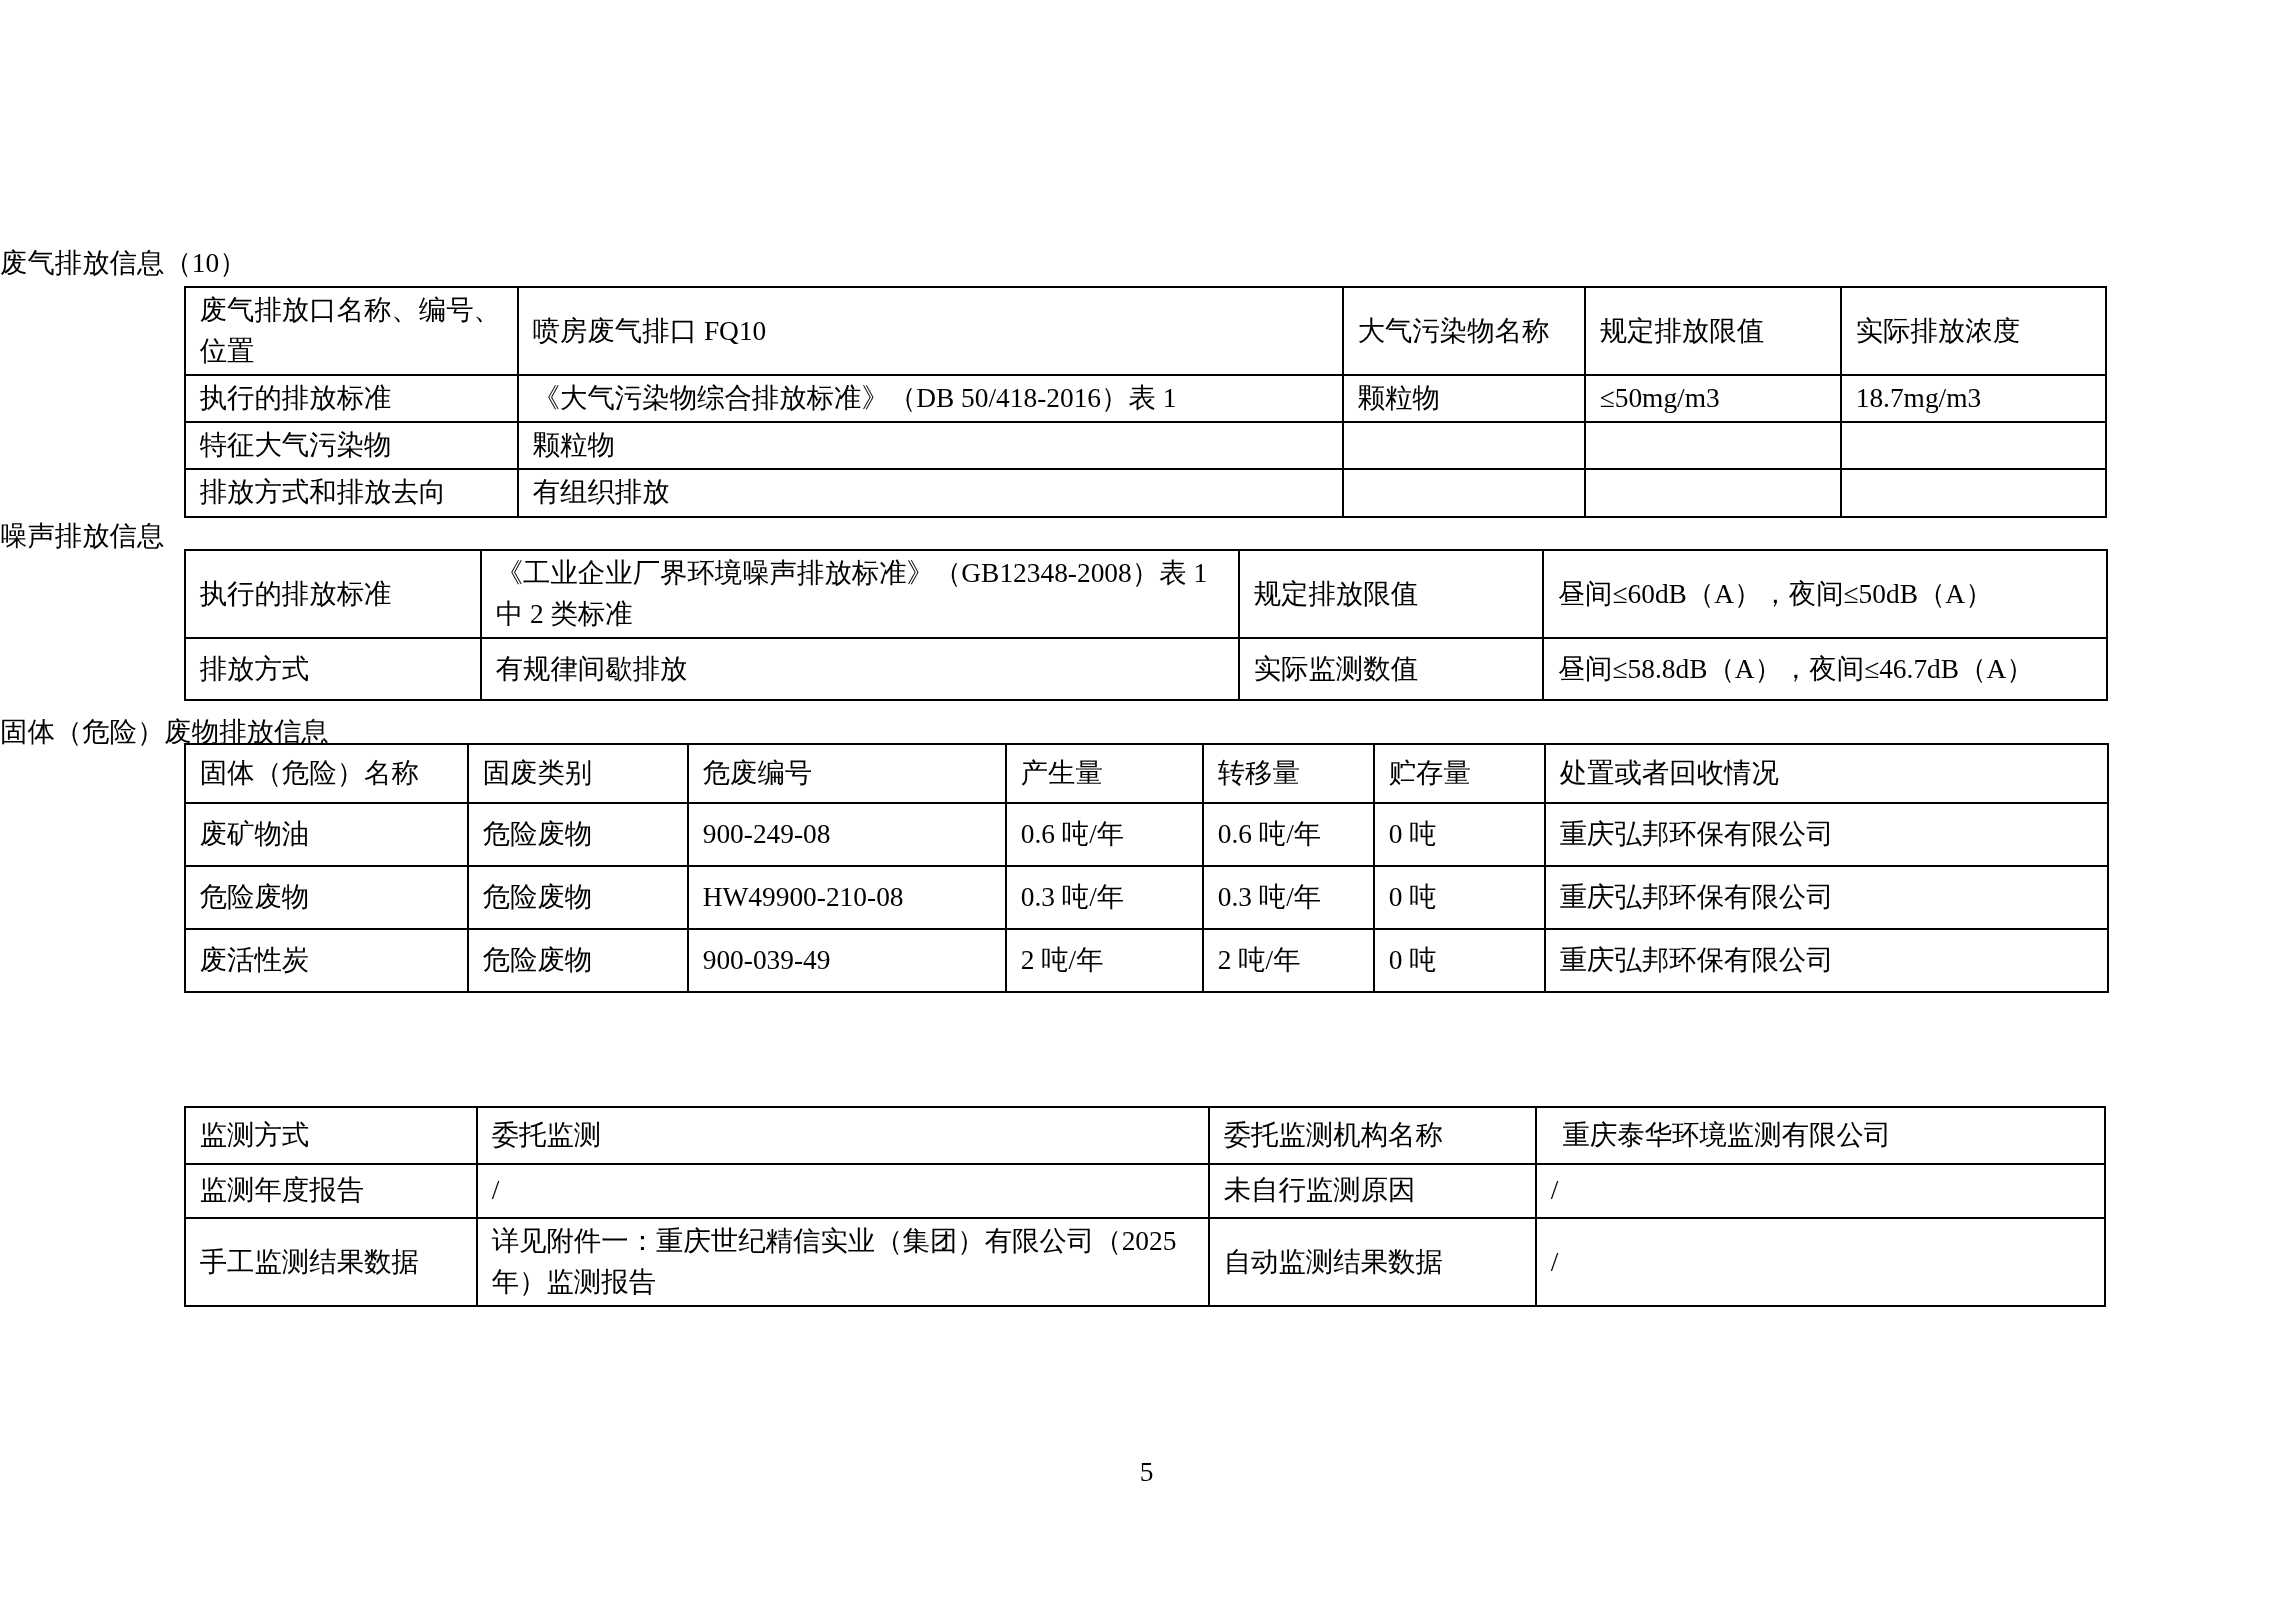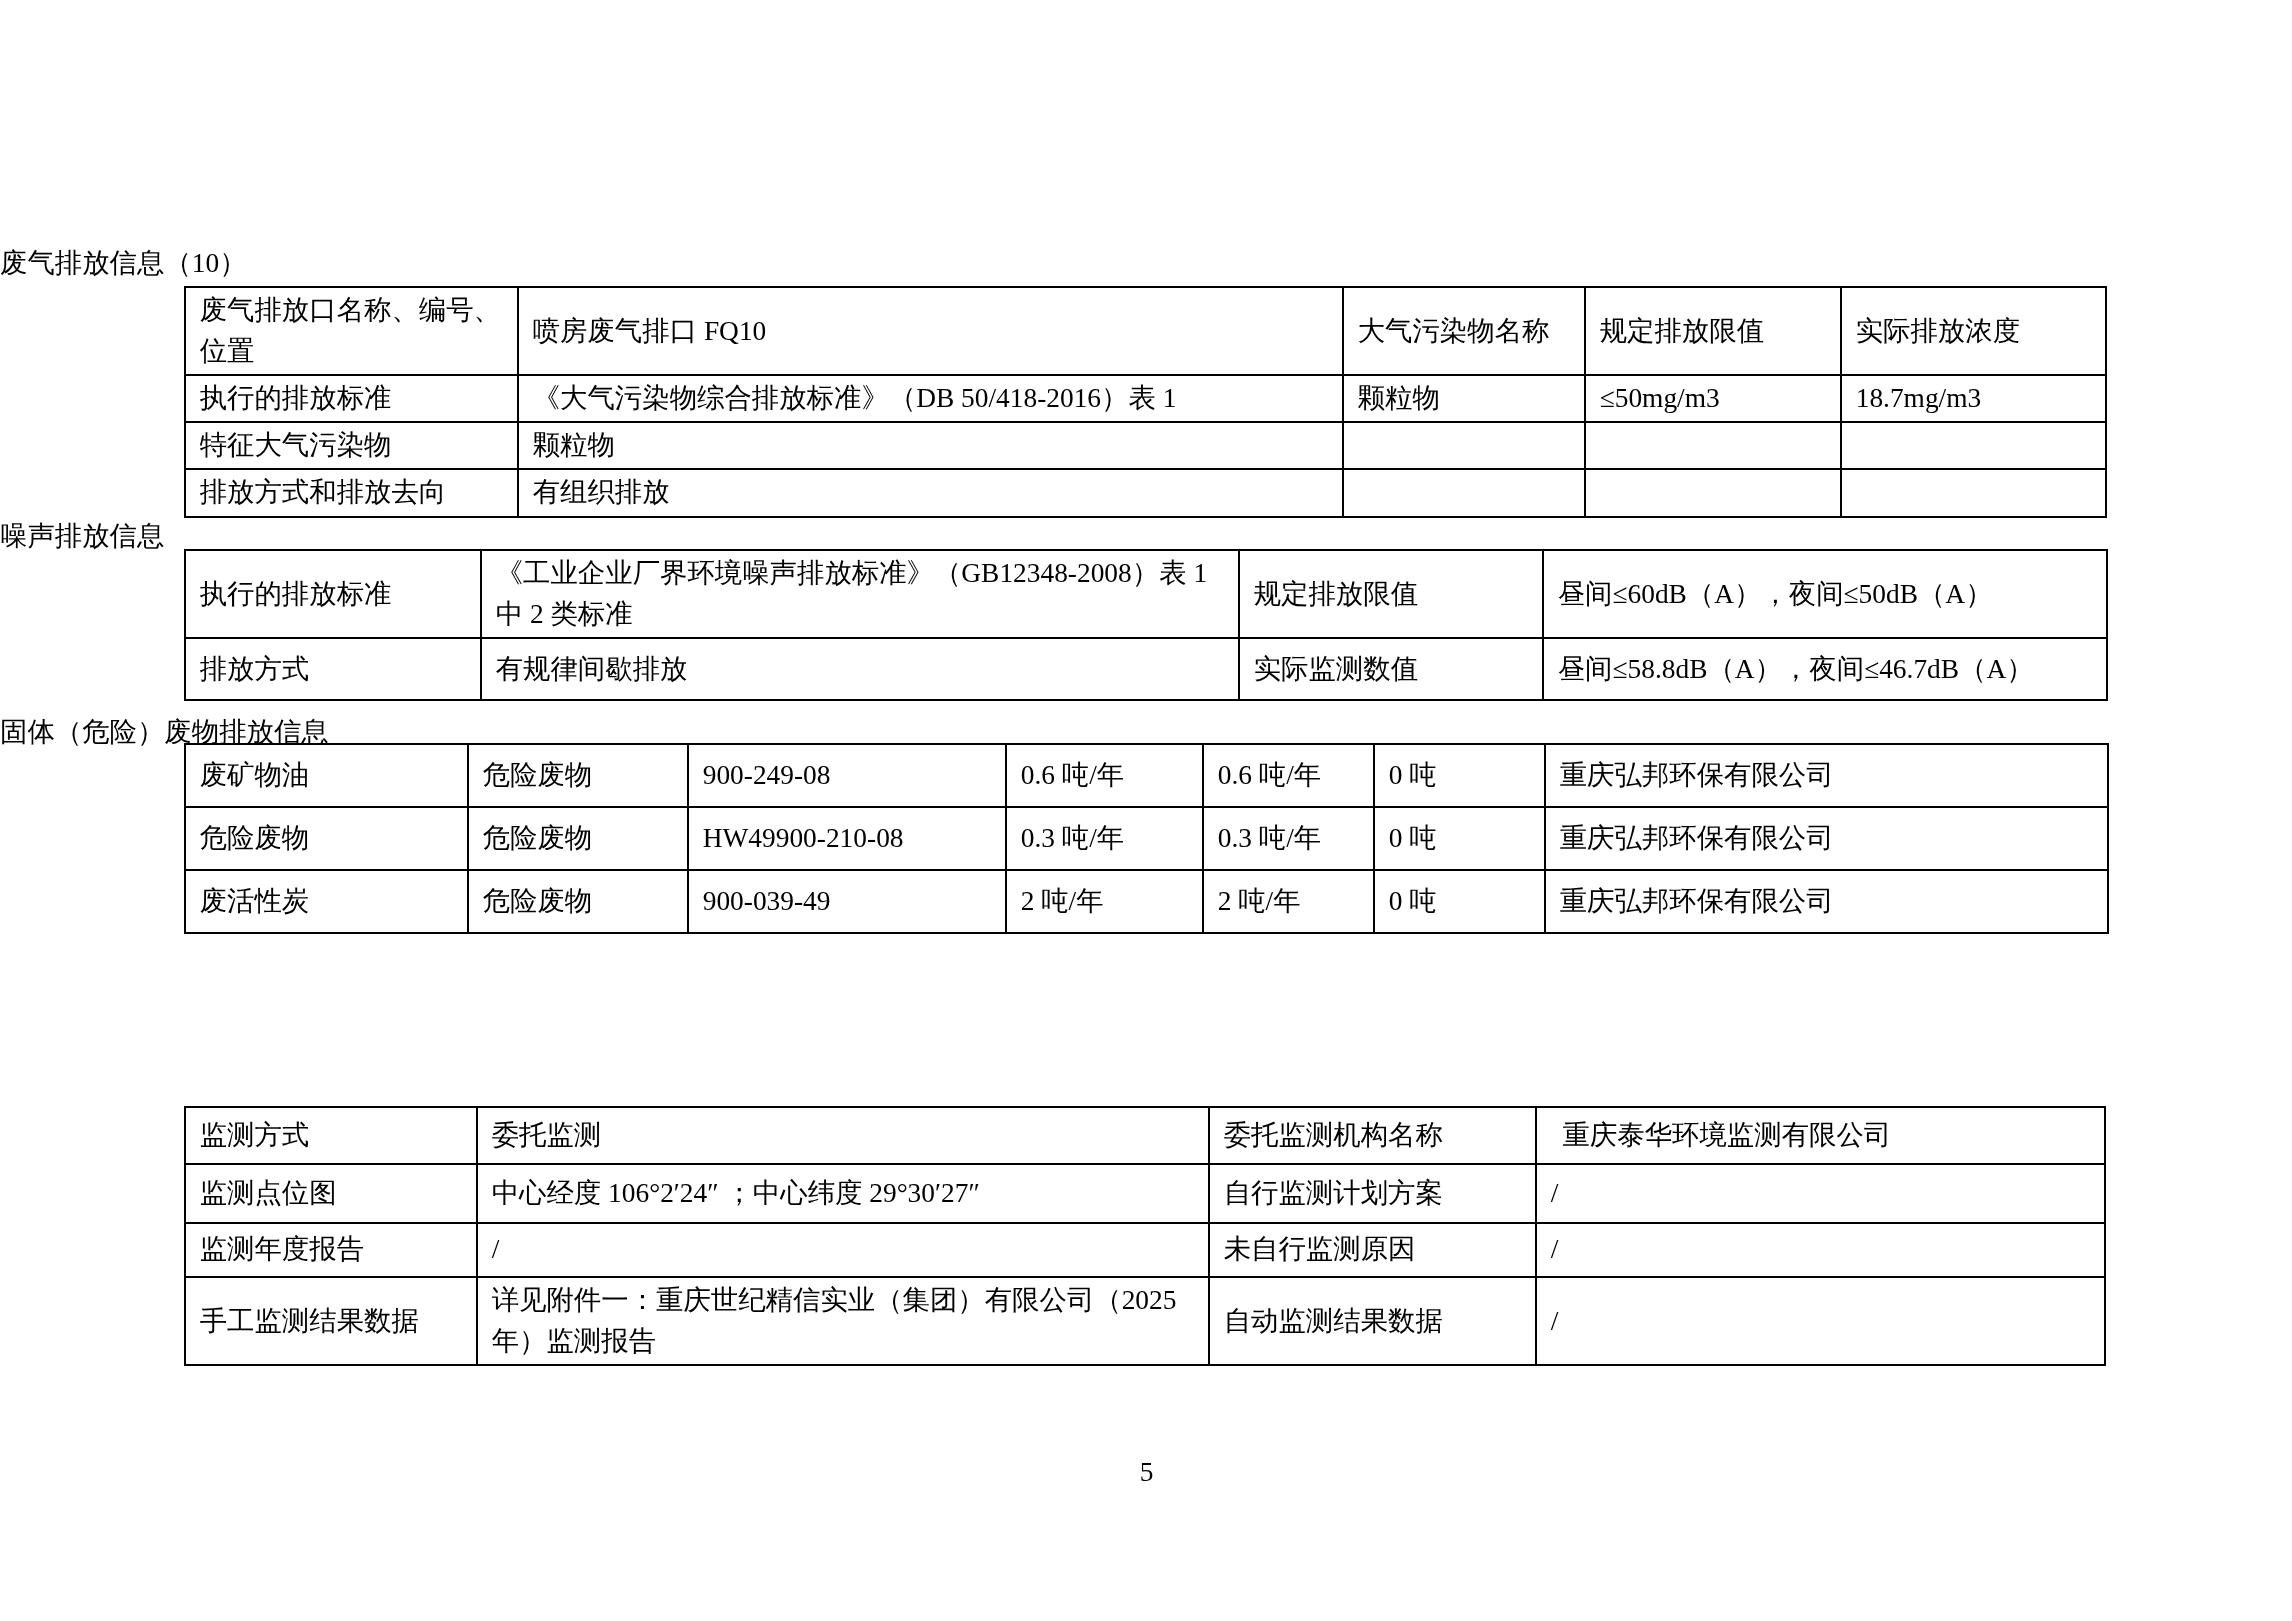--- a/index.html
+++ b/index.html
@@ -121,20 +121,29 @@
     <colgroup>
       <col style="width:283px">
         <col style="width:220px">
         <col style="width:318px">
         <col style="width:197px">
         <col style="width:171px">
         <col style="width:171px">
         <col style="width:563px">
     </colgroup>
     <tbody>
+        <tr style="height:59px">
+      <td>固体（危险）名称</td>
+      <td>固废类别</td>
+      <td>危废编号</td>
+      <td>产生量</td>
+      <td>转移量</td>
+      <td>贮存量</td>
+      <td>处置或者回收情况</td>
+    </tr>
     <tr style="height:63px">
       <td>废矿物油</td>
       <td>危险废物</td>
       <td>900-249-08</td>
       <td>0.6 吨/年</td>
       <td>0.6 吨/年</td>
       <td>0 吨</td>
       <td>重庆弘邦环保有限公司</td>
     </tr>
     <tr style="height:63px">
@@ -166,26 +175,20 @@
         <col style="width:327px">
         <col style="width:569px">
     </colgroup>
     <tbody>
         <tr style="height:57px">
       <td>监测方式</td>
       <td>委托监测</td>
       <td>委托监测机构名称</td>
       <td style="padding-left:25.5px">重庆泰华环境监测有限公司</td>
     </tr>
-    <tr style="height:59px">
-      <td>监测点位图</td>
-      <td>中心经度 106°2′24″ ；中心纬度 29°30′27″</td>
-      <td>自行监测计划方案</td>
-      <td>/</td>
-    </tr>
     <tr style="height:54px">
       <td>监测年度报告</td>
       <td>/</td>
       <td>未自行监测原因</td>
       <td>/</td>
     </tr>
     <tr style="height:83px">
       <td>手工监测结果数据</td>
       <td>详见附件一：重庆世纪精信实业（集团）有限公司（2025年）监测报告</td>
       <td>自动监测结果数据</td>

